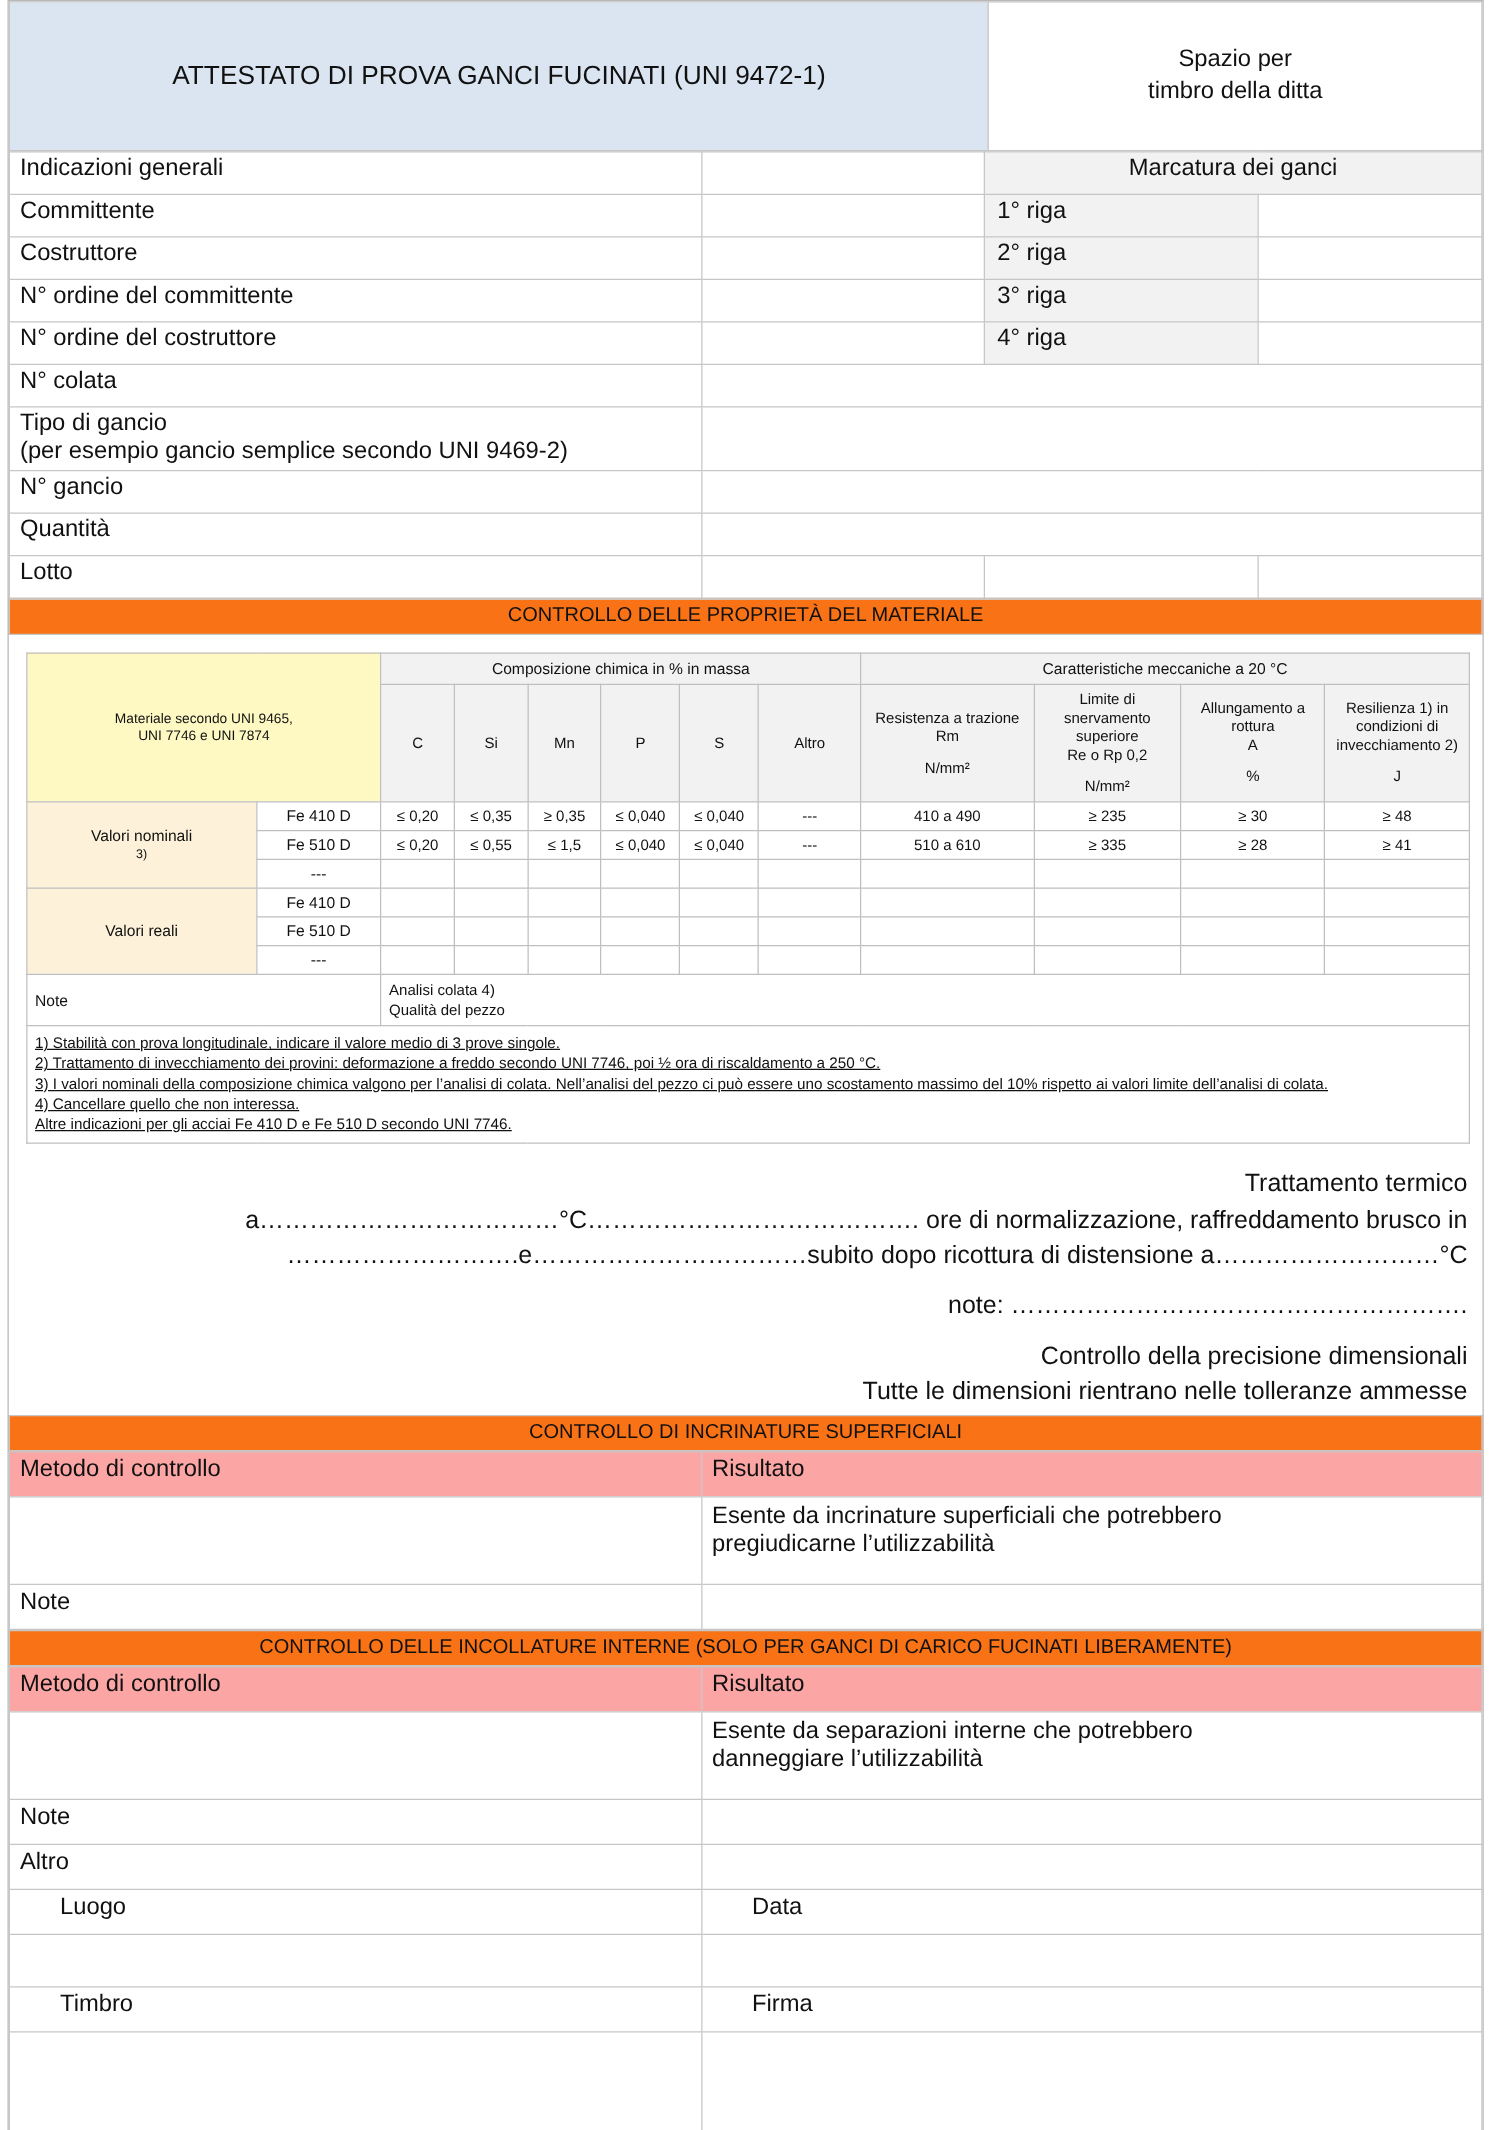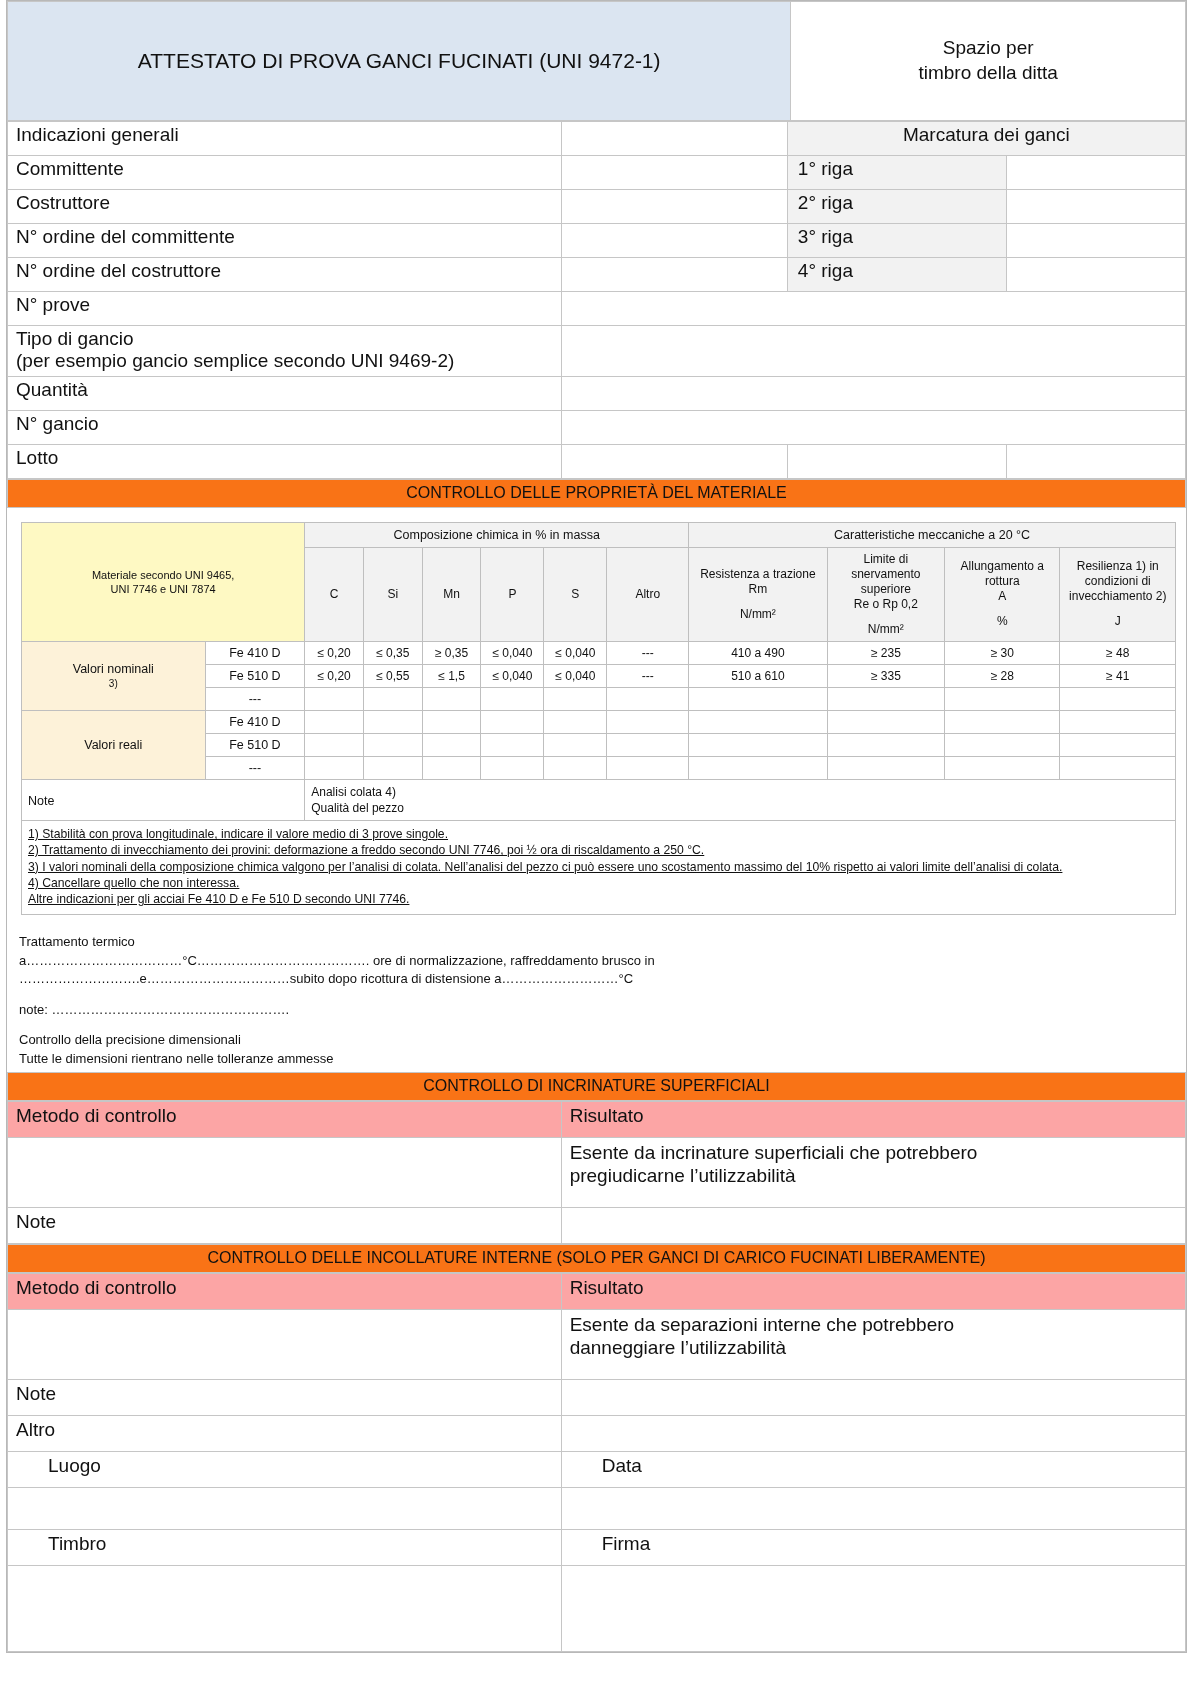--- a/index.html
+++ b/index.html
@@ -73,23 +73,24 @@
   .mat .val{height:18px;}
   .mat .empty{height:18px;background:#fff;}
   .mat .noteleft{text-align:left;font-size:12.5px;padding:6px 4px 4px 6px;}
   .mat .noteright{text-align:left;font-size:12px;line-height:1.35;padding:4px 4px 4px 6px;}
   .mat .footnotes{
     text-align:left;font-size:12.2px;line-height:1.33;padding:5px 6px 7px 6px;text-decoration:underline;
   }
 
   
   .freetext{
-    font-size:13px;
+    font-size:20px;
     line-height:1.42;
     padding:14px 12px 4px 12px;
+    text-align:right;
   }
   .freetext .sp{display:block;height:12px;}
 
   
   .res td{font-size:19px;padding:3px 8px 4px 8px;}
   .res .head{background:#fca5a5;height:28px;}
   .res .tall{height:62px;line-height:1.22;}
   .res .row{height:28px;}
   .sign-row td{height:28px;padding-left:40px;}
   .sign-gap td{height:34px;}
@@ -143,34 +144,34 @@
       <td class="riga">3° riga</td>
       <td></td>
     </tr>
     <tr>
       <td class="lbl">N° ordine del costruttore</td>
       <td></td>
       <td class="riga">4° riga</td>
       <td></td>
     </tr>
     <tr>
-      <td class="lbl">N° prove</td>
+      <td class="lbl">N° colata</td>
       <td colspan="3"></td>
     </tr>
     <tr>
       <td class="lbl two-line" style="white-space:pre-line">Tipo di gancio
 (per esempio gancio semplice secondo UNI 9469-2)</td>
       <td colspan="3" class="two-line"></td>
     </tr>
     <tr>
+      <td class="lbl">N° gancio</td>
+      <td colspan="3"></td>
+    </tr>
+    <tr>
       <td class="lbl">Quantità</td>
-      <td colspan="3"></td>
-    </tr>
-    <tr>
-      <td class="lbl">N° gancio</td>
       <td colspan="3"></td>
     </tr>
     <tr>
       <td class="lbl">Lotto</td>
       <td></td>
       <td></td>
       <td></td>
     </tr>
   </tbody>
     </table>

